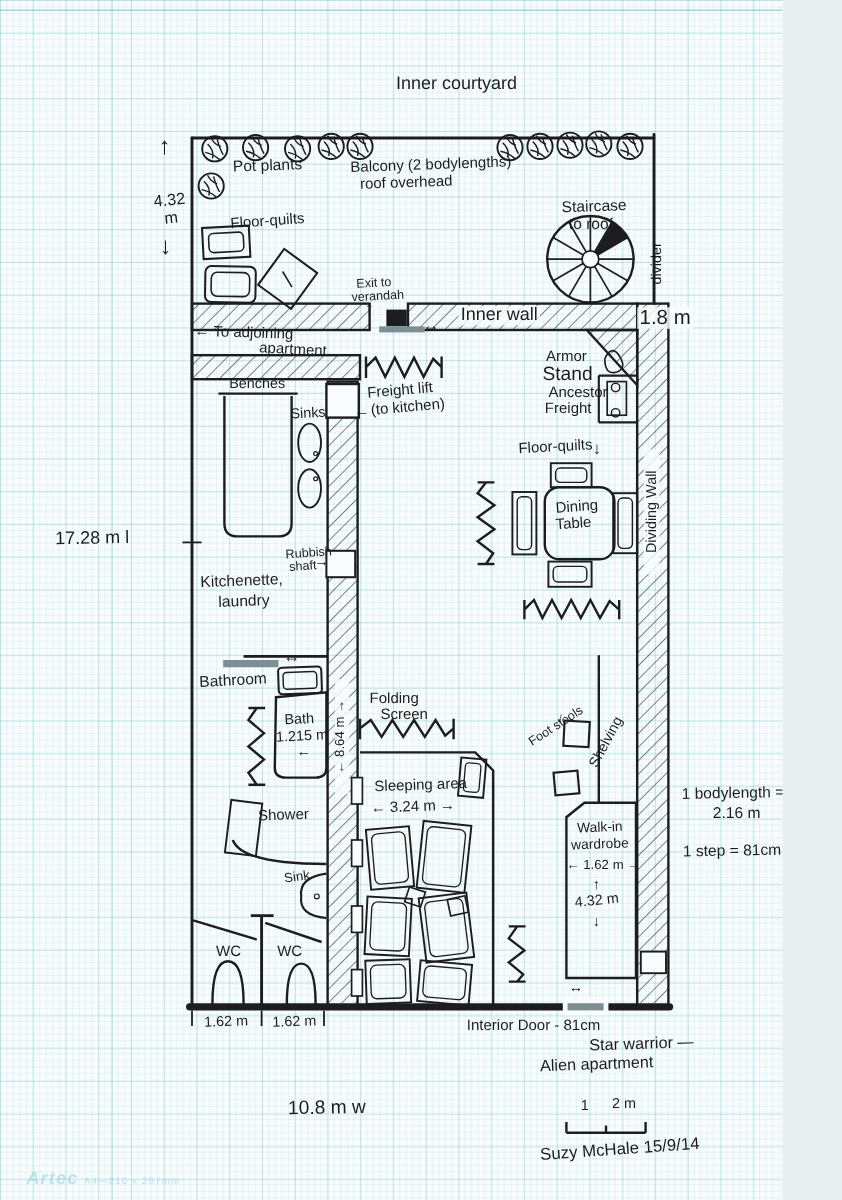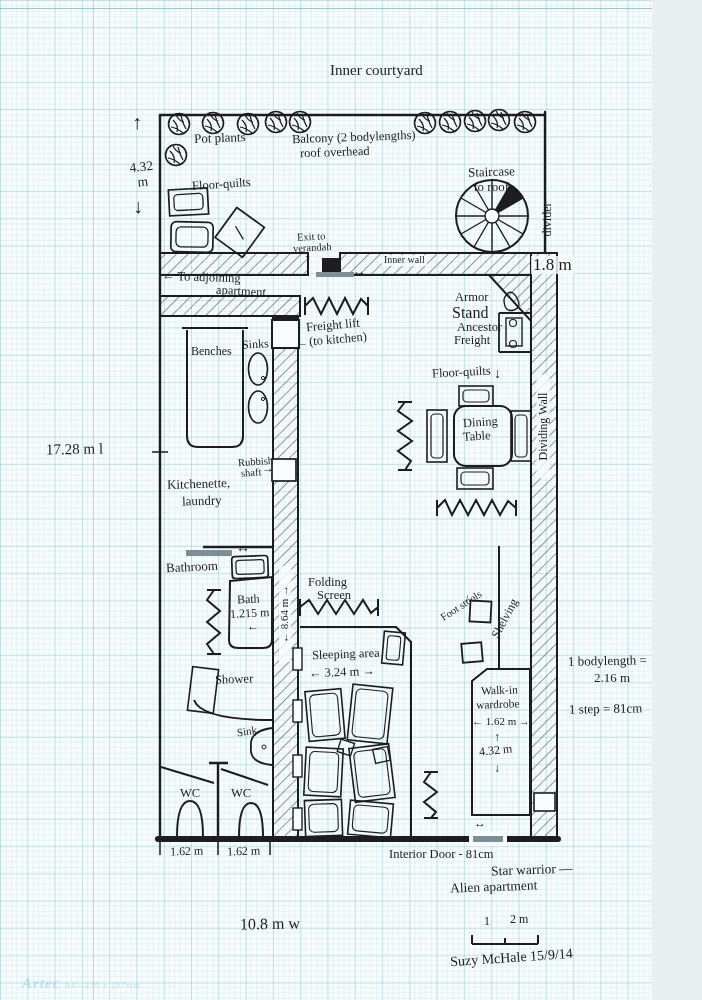--- a/index.html
+++ b/index.html
@@ -5,21 +5,21 @@
   html,body{margin:0;padding:0;background:#e9eff1;}
   .paper{
     position:relative;width:652px;height:1000px;overflow:hidden;
     background-color:#f8fcfc;
     background-image:
       linear-gradient(to right, rgba(95,185,200,.30) 1px, transparent 1px),
       linear-gradient(to bottom, rgba(95,185,200,.30) 1px, transparent 1px),
       linear-gradient(to right, rgba(110,190,205,.14) 1px, transparent 1px),
       linear-gradient(to bottom, rgba(110,190,205,.14) 1px, transparent 1px);
     background-size:27.3px 27.3px,27.3px 27.3px,5.46px 5.46px,5.46px 5.46px;
-    font-family:Liberation Serif, serif;color:#1d1d1f;
+    font-family:Liberation Sans, sans-serif;color:#1d1d1f;
   }
   svg.plan{position:absolute;left:0;top:0;}
   .lbl{position:absolute;white-space:nowrap;line-height:1.08;transform-origin:center;}
   .bg{background:rgba(248,252,252,.82);padding:0 2px;}
   .wm-center{position:absolute;left:254px;top:472px;font-size:30px;letter-spacing:2px;
     color:rgba(160,176,178,.55);white-space:nowrap;}
   .wm-corner{position:absolute;left:22px;top:974px;color:rgba(120,200,212,.45);white-space:nowrap;}
   .wm-corner .brand{font-size:15px;font-weight:bold;font-style:italic;letter-spacing:1px;}
   .wm-corner .size{font-size:8px;letter-spacing:1px;}
   .rule-h{position:absolute;left:0;top:8px;width:702px;height:1px;background:rgba(90,175,192,.65);}
@@ -249,27 +249,27 @@
 
   <div class="lbl" style="left:192px;top:178px;font-size:12.5px;transform:rotate(-4deg);">Floor-quilts</div>
   <div class="lbl" style="left:468px;top:165px;font-size:13px;transform:rotate(-2deg);">Staircase</div>
   <div class="lbl" style="left:474px;top:180px;font-size:13px;">to roof</div>
   <div class="lbl" style="left:518px;top:213px;font-size:12px;width:58px;text-align:center;transform:rotate(-90deg);">divider</div>
 
   <div class="lbl" style="left:297px;top:231px;font-size:10.5px;transform:rotate(-3deg);">Exit to</div>
   <div class="lbl" style="left:293px;top:242px;font-size:10.5px;transform:rotate(-3deg);">verandah</div>
   <div class="lbl" style="left:304px;top:250px;font-size:15px;">↑</div>
   <div class="lbl" style="left:352px;top:264px;font-size:14px;">↔</div>
-  <div class="lbl bg" style="left:382px;top:255px;font-size:10px;">Inner wall</div>
+  <div class="lbl bg" style="left:382px;top:255px;font-size:15px;">Inner wall</div>
   <div class="lbl bg" style="left:531px;top:256px;font-size:17px;">1.8 m</div>
   <div class="lbl" style="left:162px;top:271px;font-size:12.5px;transform:rotate(2deg);">← To adjoining</div>
   <div class="lbl" style="left:216px;top:285px;font-size:12.5px;transform:rotate(3deg);">apartment</div>
   <div class="lbl bg" style="left:491px;top:420px;font-size:12px;width:100px;text-align:center;transform:rotate(-90deg);">Dividing Wall</div>
 
-  <div class="lbl" style="left:191px;top:313px;font-size:12px;margin-top:32px;">Benches</div>
+  <div class="lbl" style="left:191px;top:313px;font-size:12px;">Benches</div>
   <div class="lbl" style="left:242px;top:338px;font-size:12px;transform:rotate(-3deg);">Sinks</div>
   <div class="lbl" style="left:306px;top:319px;font-size:12.5px;transform:rotate(-5deg);">Freight lift</div>
   <div class="lbl" style="left:309px;top:333px;font-size:12.5px;transform:rotate(-5deg);">(to kitchen)</div>
   <div class="lbl" style="left:295px;top:336px;font-size:13px;">←</div>
   <div class="lbl" style="left:238px;top:456px;font-size:10.5px;transform:rotate(-4deg);">Rubbish</div>
   <div class="lbl" style="left:241px;top:467px;font-size:10.5px;transform:rotate(-4deg);">shaft</div>
   <div class="lbl" style="left:262px;top:462px;font-size:12px;">→</div>
   <div class="lbl" style="left:167px;top:477px;font-size:13px;transform:rotate(-2deg);">Kitchenette,</div>
   <div class="lbl" style="left:182px;top:494px;font-size:13px;transform:rotate(-2deg);">laundry</div>
 

